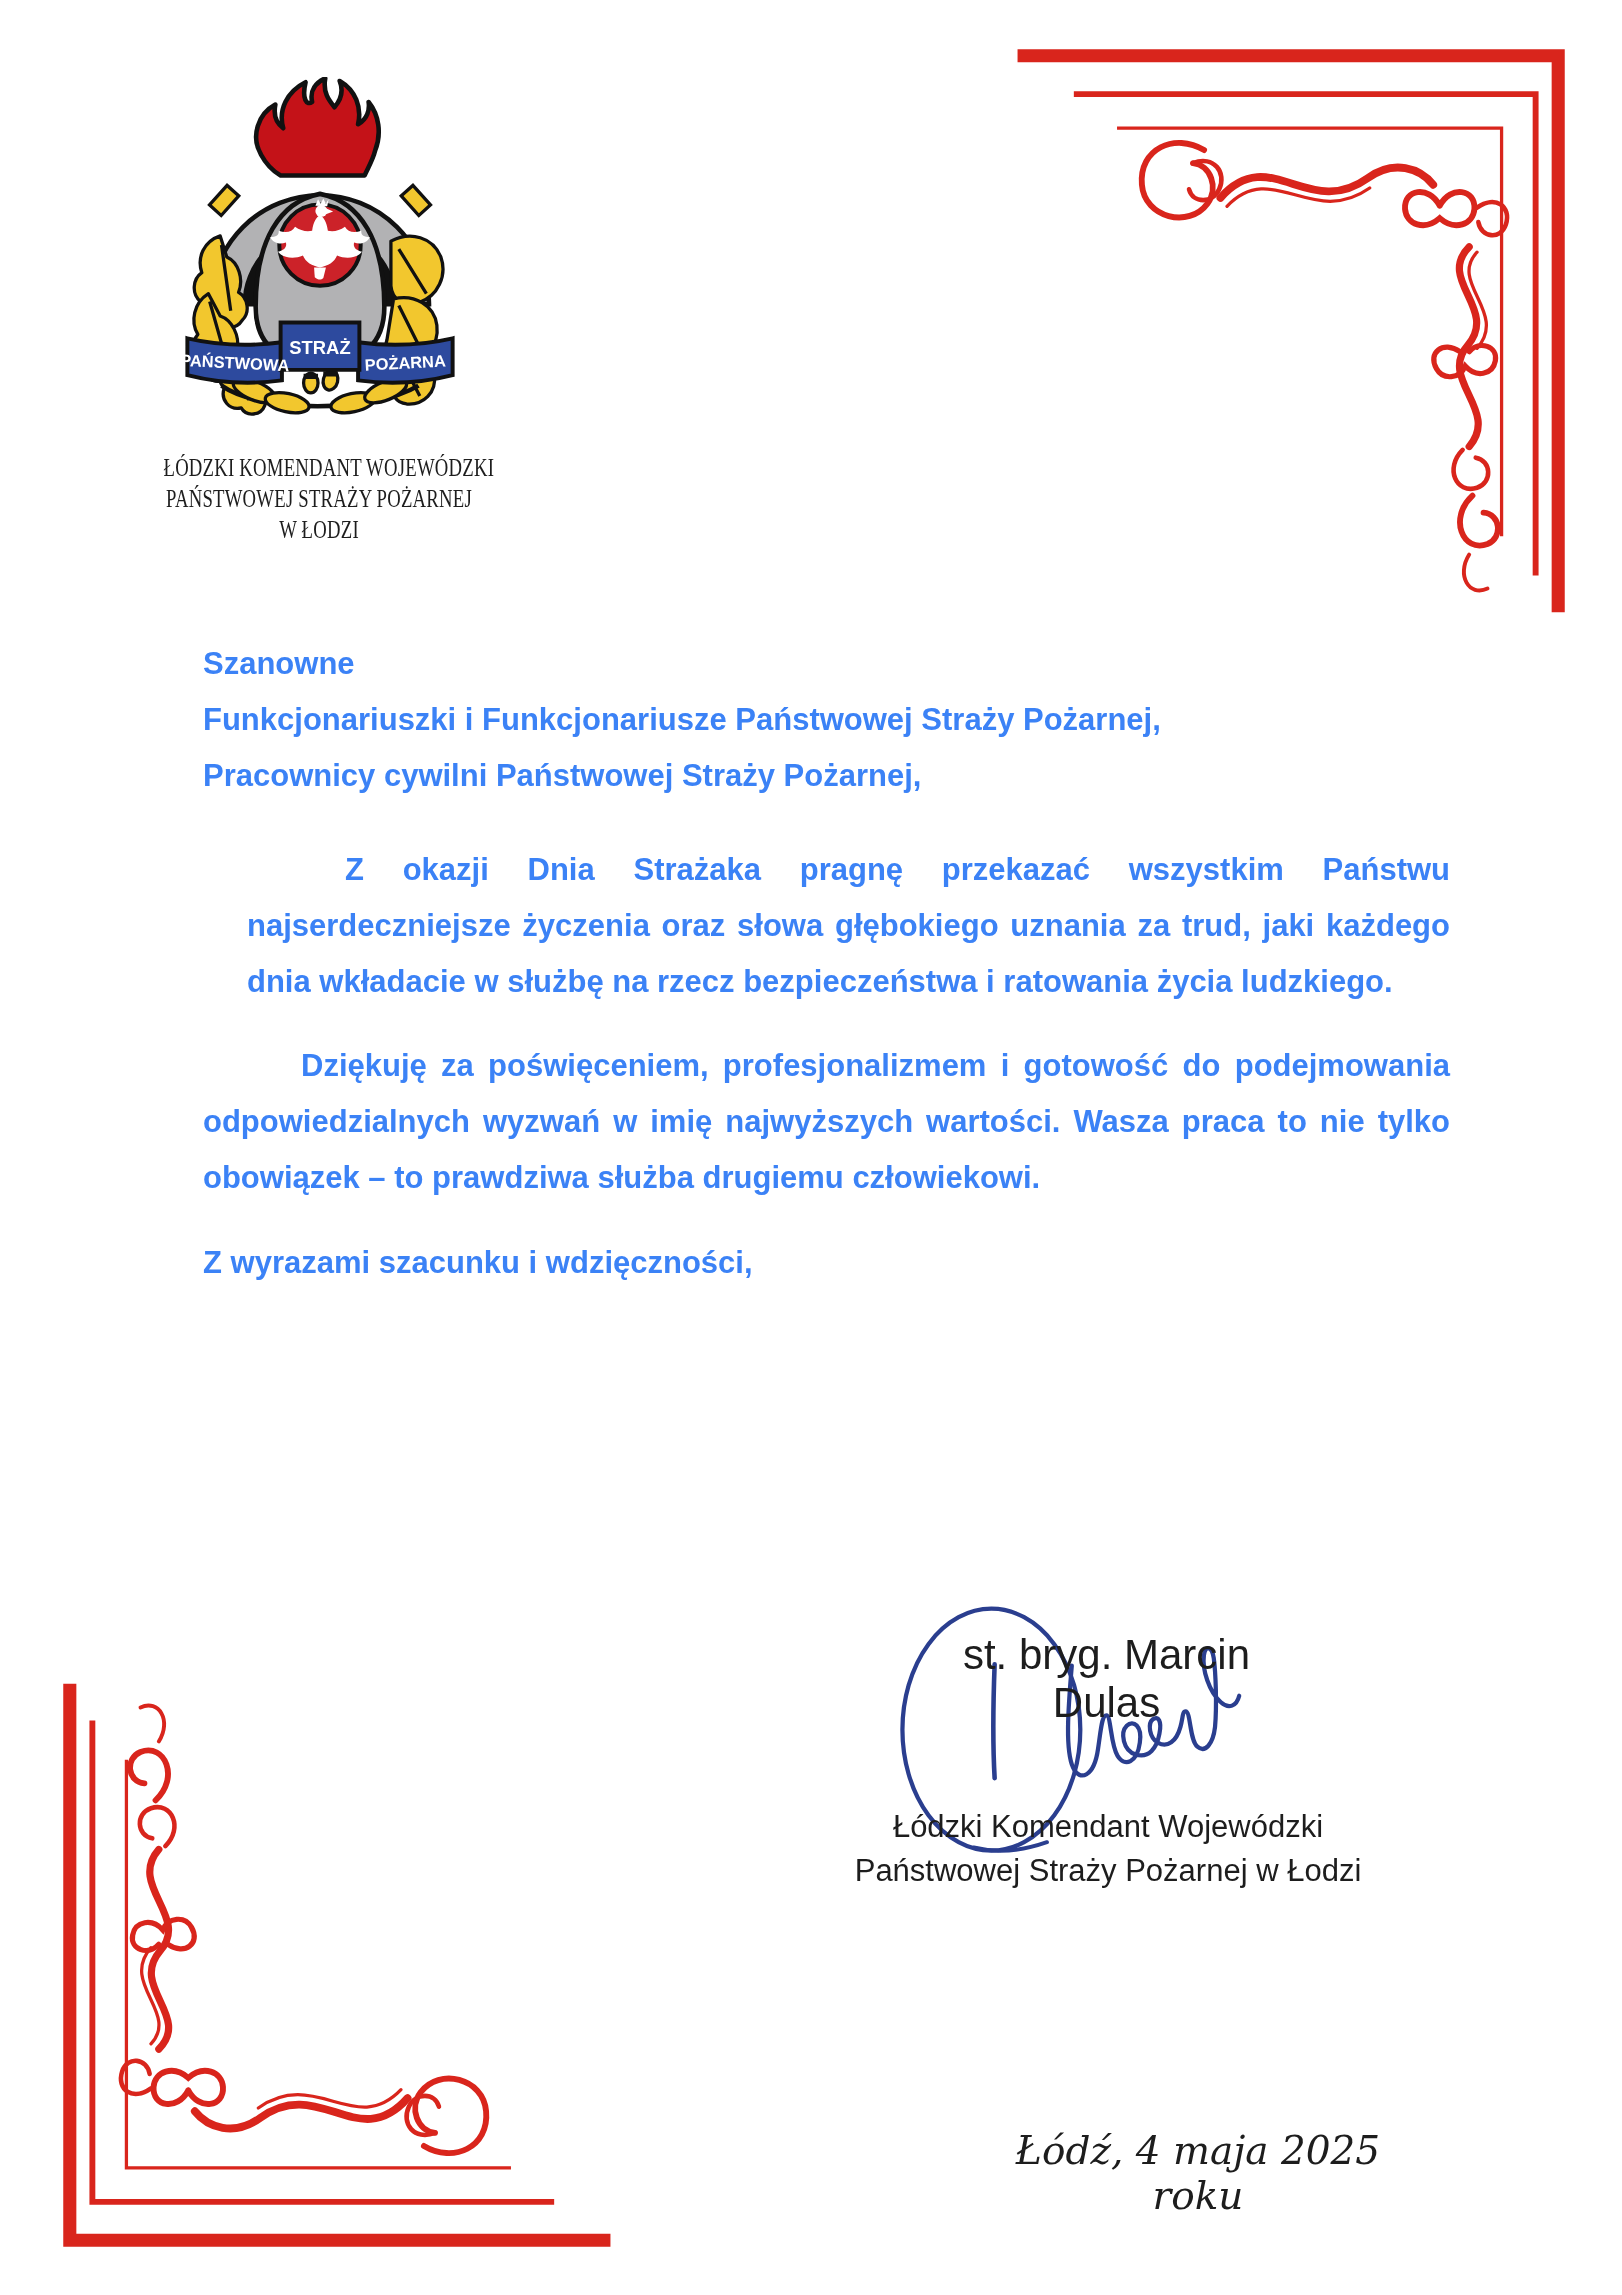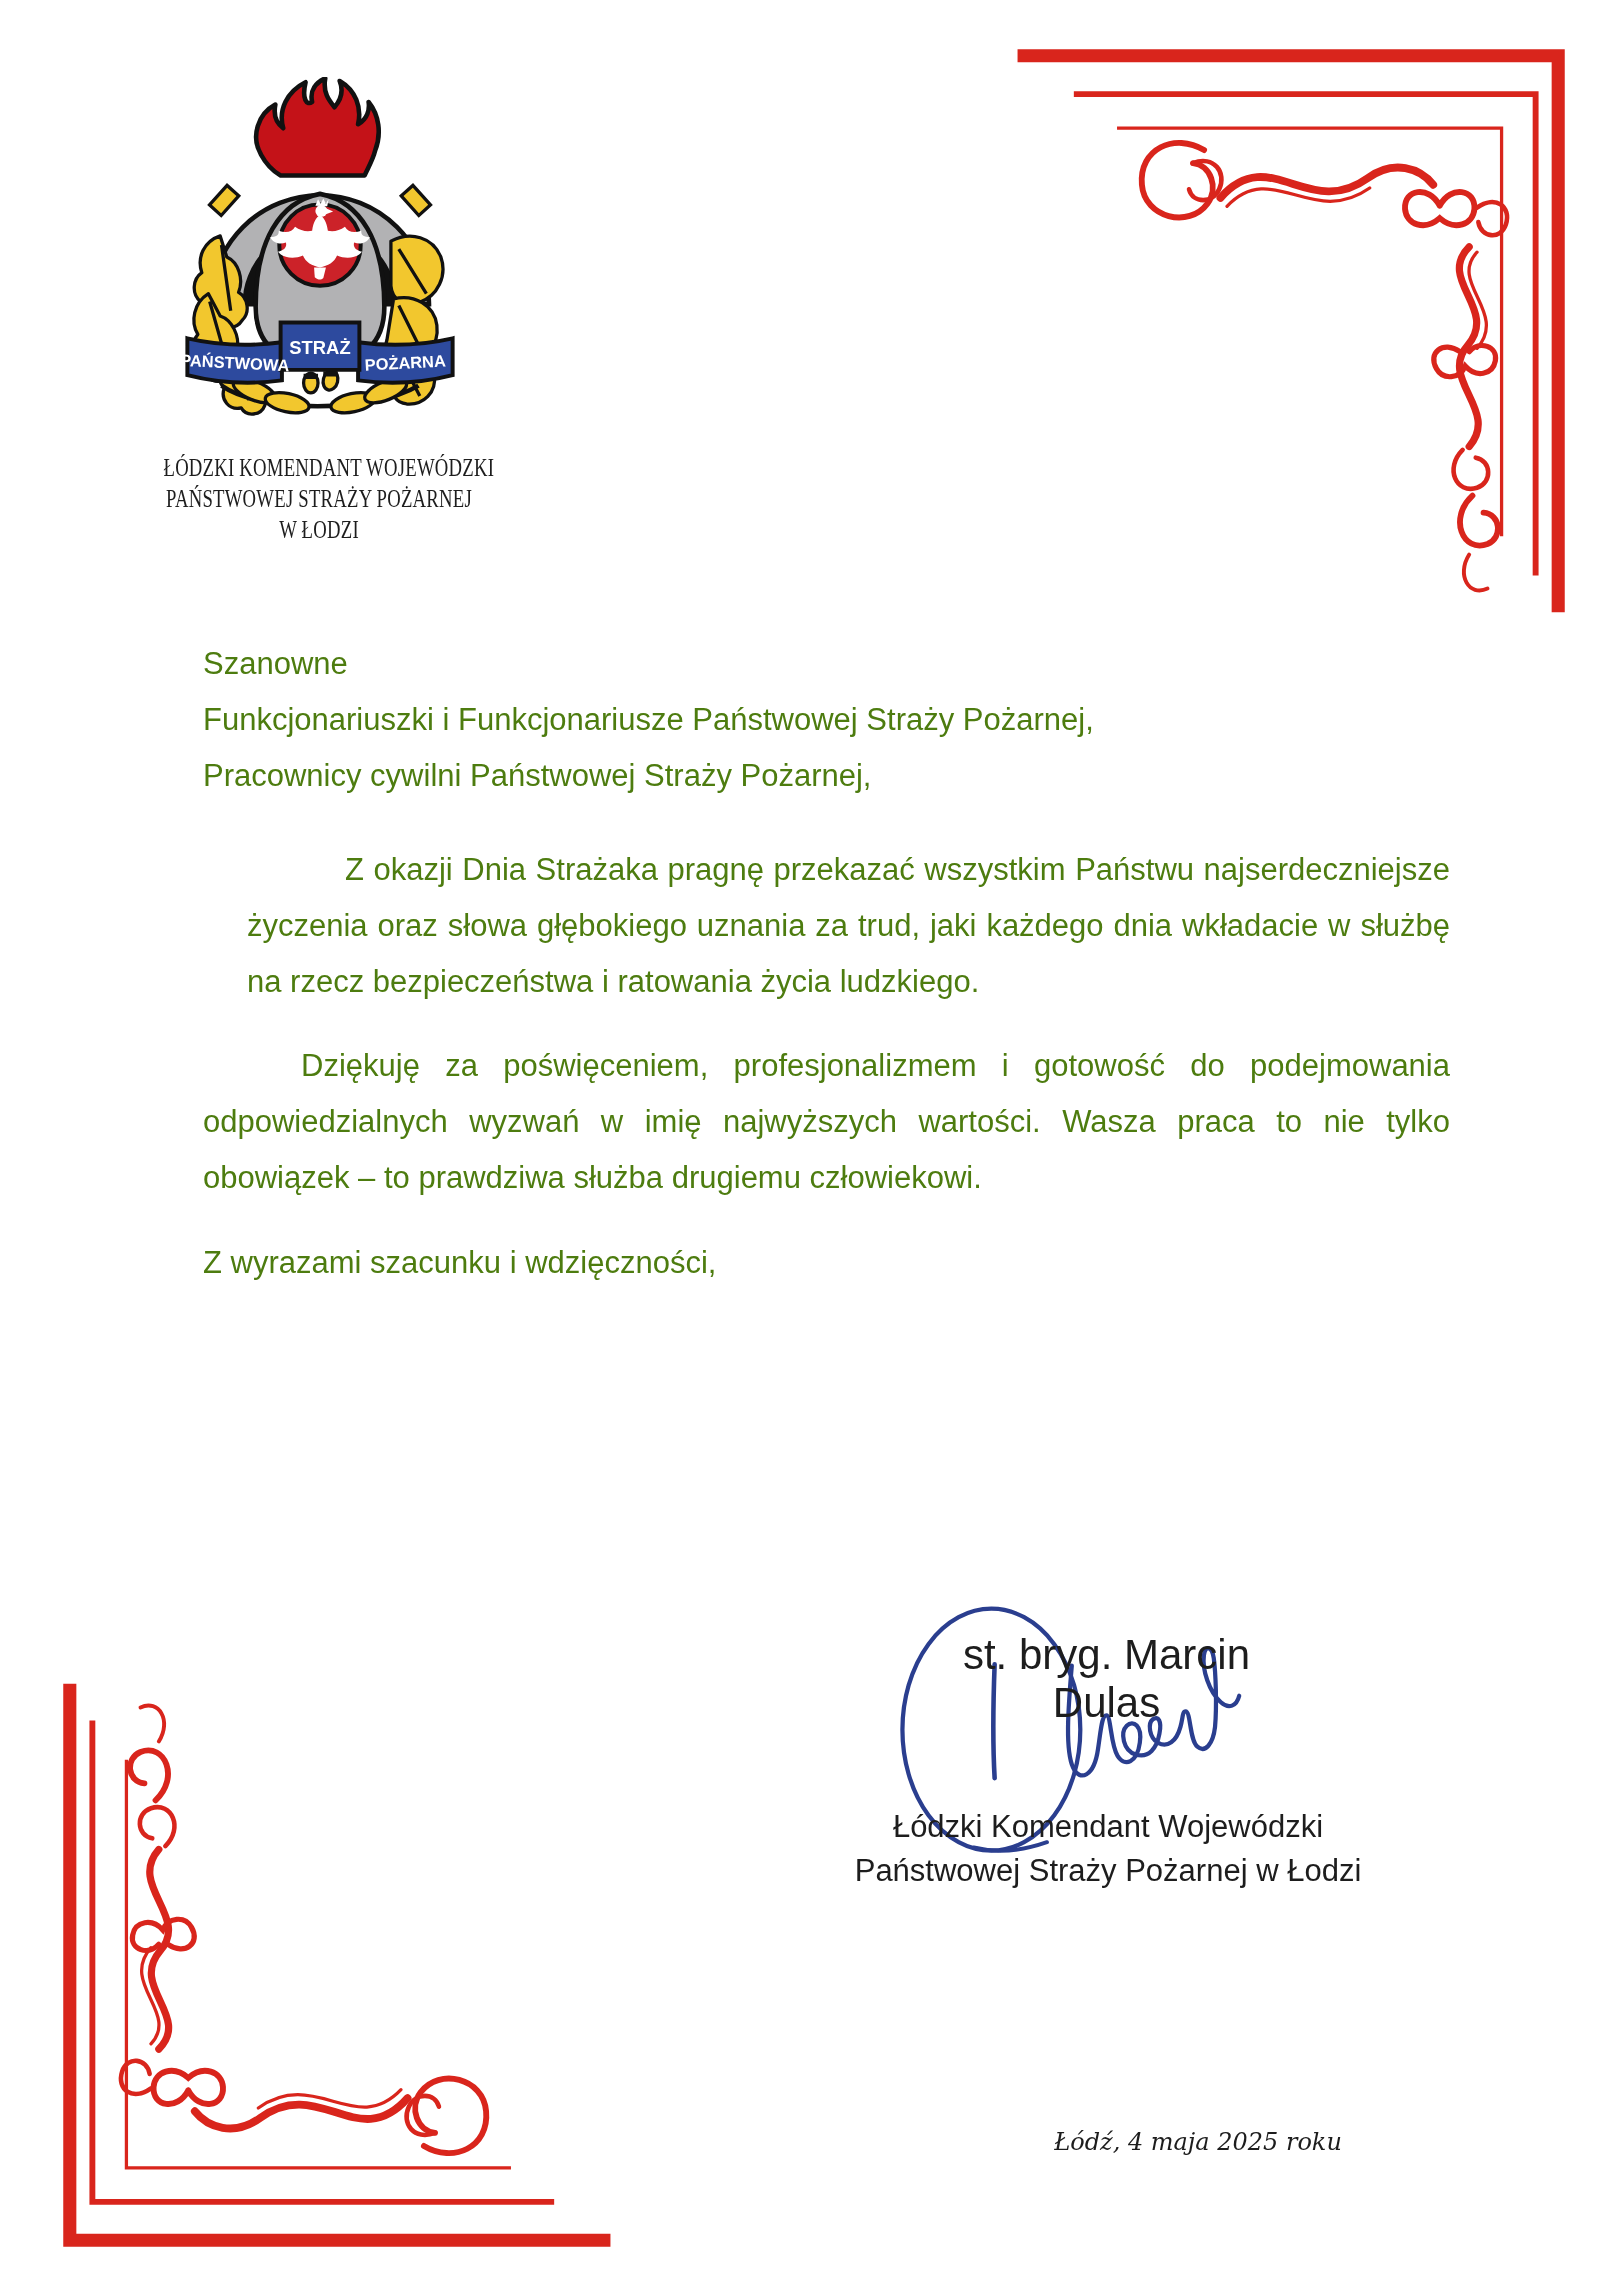--- a/index.html
+++ b/index.html
@@ -15,40 +15,40 @@
     font-family:"Liberation Serif", serif; font-size:26px; line-height:31px;
     color:#1d1d1d; letter-spacing:0.3px;
   }
   .letterhead-title .lh-line { transform:scaleX(0.72); transform-origin:50% 50%; white-space:nowrap; }
   
   .corner-tr { position:absolute; left:1011px; top:44px; width:576px; height:576px; }
   .corner-bl { position:absolute; left:41px; top:1676px; width:576px; height:576px; transform:rotate(180deg); }
   
   .letter-body {
     position:absolute; left:203px; top:636px; width:1247px;
-    font-size:31px; line-height:56px; color:#4d7c0f;
+    font-size:31px; line-height:56px; color:#3b82f6;font-weight:bold;
   }
   .salutation p { text-align:left; }
   .letter-body .para { text-align:justify; text-indent:98px; margin-top:27.5px; }
   .letter-body .para.first { margin-top:38px;margin-left:44px; }
   .letter-body .closing { margin-top:29px; text-align:left; }
   
   .signature-svg { position:absolute; left:890px; top:1587px; width:412px; height:275px; }
   .sig-name {
     position:absolute; left:910px; top:1631px; width:393px; text-align:center;
     font-size:42px; color:#1d1d1d; z-index:3;
   }
   .sig-titles {
     position:absolute; left:843px; top:1805px; width:530px; text-align:center;
     font-size:31px; line-height:44px; color:#1d1d1d; z-index:3;
   }
   
   .dateline {
     position:absolute; left:982px; top:2128px; width:432px; text-align:center;
-    font-family:"DejaVu Serif", serif; font-style:italic; font-size:24px; color:#1d1d1d;
+    font-family:"DejaVu Serif", serif; font-style:italic; font-size:39px; color:#1d1d1d;
   }
 </style>
 </head>
 <body>
 
 <div class="page">
 
   <div class="emblem-wrap">
     <svg width="276" height="348" viewBox="0 0 420 530" xmlns="http://www.w3.org/2000/svg">
 

